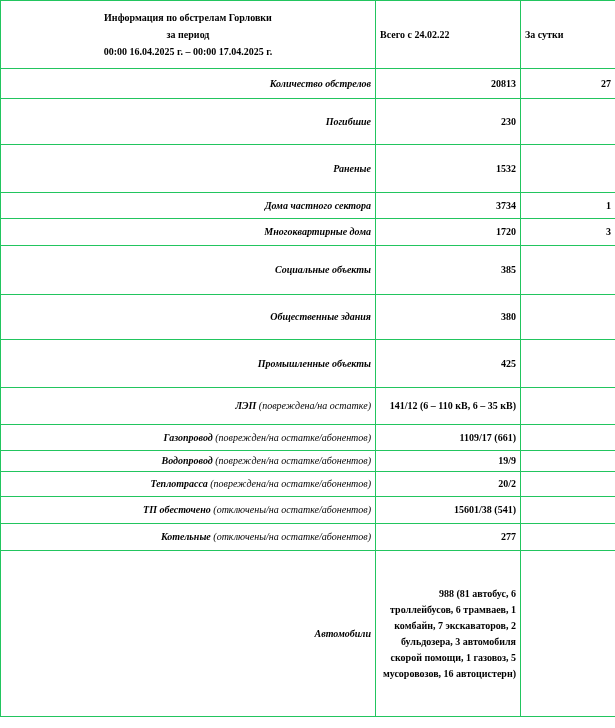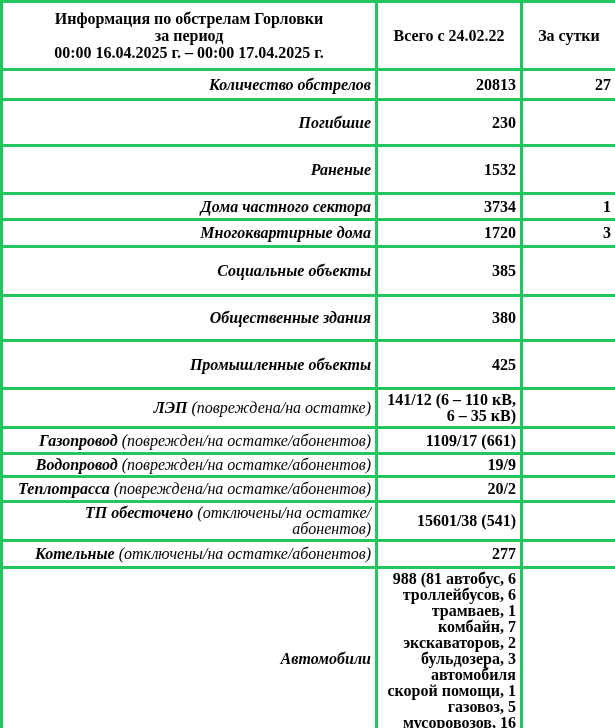--- a/index.html
+++ b/index.html
@@ -18,33 +18,33 @@
   table.report {
     border-collapse: collapse;
     table-layout: fixed;
     width: 615px;
   }
   table.report col.c-label { width: 375px; }
   table.report col.c-total { width: 145px; }
   table.report col.c-daily { width: 95px; }
   table.report th,
   table.report td {
-    border: 3px solid #22c55e;
+    border: 1px solid #22c55e;
     vertical-align: middle;
-    font-size: 16px;
+    font-size: 10px;
     overflow: hidden;
   }
   th.title-cell {
     text-align: center;
     font-weight: bold;
     line-height: 17px;
     padding: 2px 10px;
   }
   th.col-head {
-    text-align: center;
+    text-align: left;
     font-weight: bold;
     line-height: 17px;
     padding: 2px 4px;
   }
   td.label-cell {
     text-align: right;
     font-weight: bold;
     padding: 2px 4px 2px 6px;
     line-height: 16px;
     font-style: italic;

